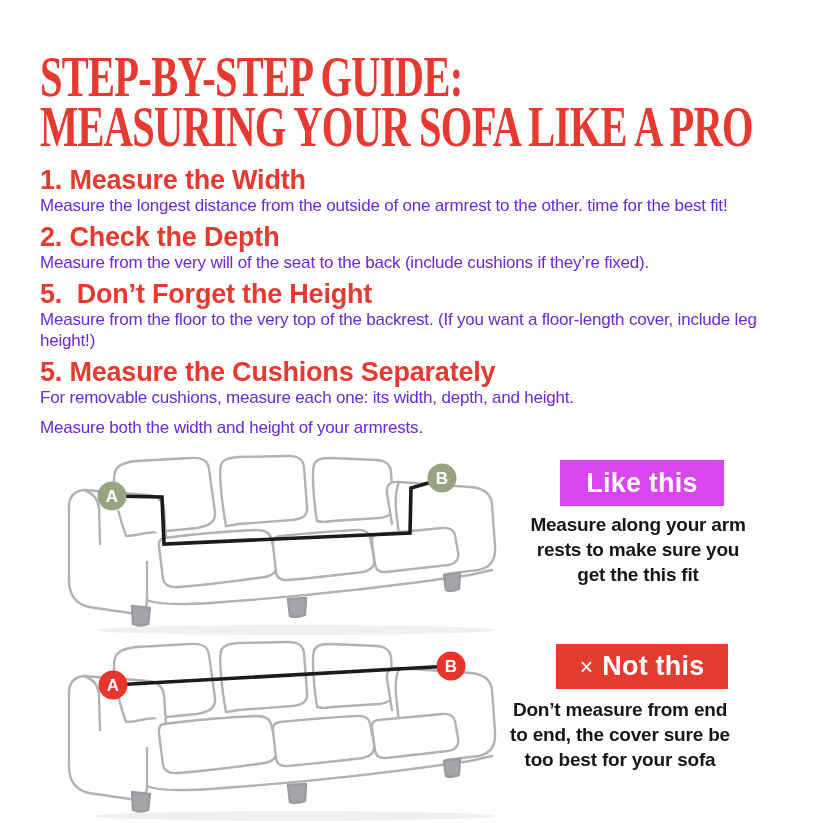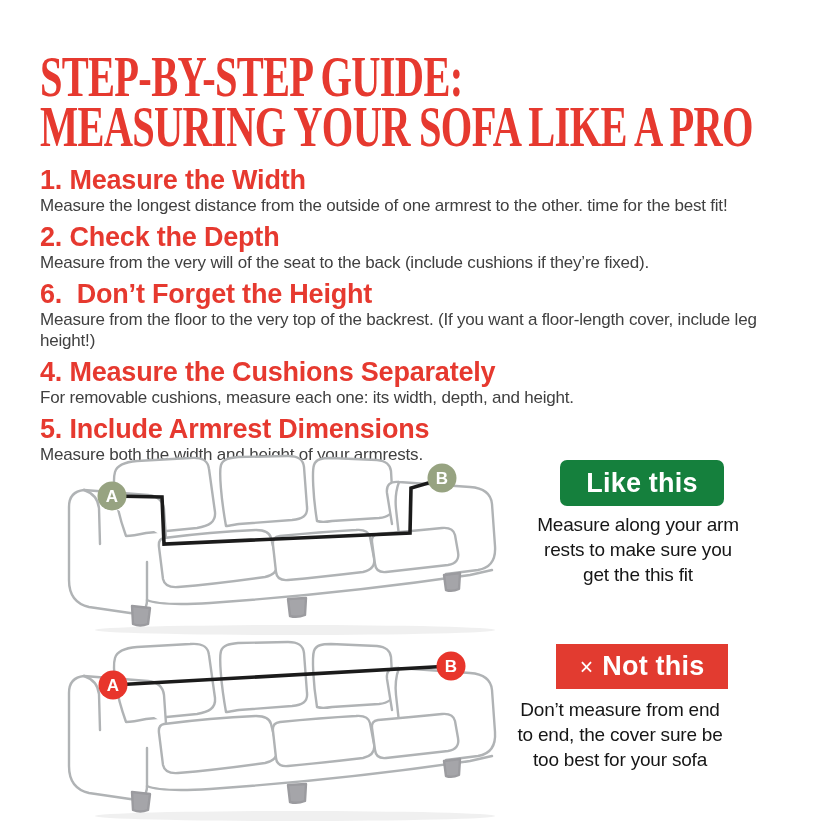--- a/index.html
+++ b/index.html
@@ -14,39 +14,39 @@
     font-size:57px;line-height:50px;white-space:nowrap;
     transform:scaleX(0.71);transform-origin:0 50%;letter-spacing:-1px;
   }
   
   .steps{position:absolute;left:40px;top:148px;width:762px;}
   .step h3{
     margin:0 0 3px 0;font-size:27px;line-height:24px;font-weight:700;
     color:#e6392f;white-space:pre-wrap;letter-spacing:-0.2px;
   }
   .step p{
-    margin:0 0 8px 0;font-size:17px;line-height:21px;color:#404040;letter-spacing:-0.2px;
+    margin:0 0 8px 0;font-size:17px;line-height:21px;color:#6d28d9;letter-spacing:-0.2px;
   }
   .step{margin-bottom:9px;}
   
   .sofa-figure{position:absolute;margin:0;padding:0;}
   .sofa-correct{left:38px;top:426px;width:484px;height:192px;}
   .sofa-incorrect{left:38px;top:612px;width:484px;height:192px;}
   .sofa-figure svg{display:block;width:100%;height:100%;}
   
   .badge{
     position:absolute;display:flex;align-items:center;justify-content:center;
     color:#fff;font-weight:700;font-size:27px;letter-spacing:0.2px;
   }
   .badge-like{left:560px;top:440px;width:164px;height:46px;}
   .badge-not{left:556px;top:624px;width:172px;height:45px;}
   .badge .x-mark{font-weight:400;font-size:23px;margin-right:9px;position:relative;top:1px;}
   .callout-text{
     position:absolute;text-align:center;color:#161616;
-    font-size:19px;line-height:25px;letter-spacing:-0.2px;
+    font-size:19px;line-height:25px;letter-spacing:-0.2px;font-weight:bold;
   }
   .callout-like-text{left:518px;top:492px;width:240px;}
   .callout-not-text{left:494px;top:677px;width:252px;}
 </style>
 </head>
 <body>
 
 <div class="page">
 
   <header class="title-block">
@@ -57,29 +57,28 @@
   <section class="steps">
     <div class="step">
       <h3>1. Measure the Width</h3>
       <p>Measure the longest distance from the outside of one armrest to the other. time for the best fit!</p>
     </div>
     <div class="step">
       <h3>2. Check the Depth</h3>
       <p>Measure from the very will of the seat to the back (include cushions if they’re fixed).</p>
     </div>
     <div class="step">
-      <h3>6.  Don’t Forget the Height</h3>
+      <h3>5.  Don’t Forget the Height</h3>
       <p>Measure from the floor to the very top of the backrest. (If you want a floor-length cover, include leg height!)</p>
     </div>
     <div class="step">
-      <h3>4. Measure the Cushions Separately</h3>
+      <h3>5. Measure the Cushions Separately</h3>
       <p>For removable cushions, measure each one: its width, depth, and height.</p>
     </div>
     <div class="step">
-      <h3>5. Include Armrest Dimensions</h3>
       <p>Measure both the width and height of your armrests.</p>
     </div>
   </section>
 
   <figure class="sofa-figure sofa-correct">
     <svg viewBox="0 0 480 192" xmlns="http://www.w3.org/2000/svg" xmlns:xlink="http://www.w3.org/1999/xlink">
       <defs>
         <g id="sofaBody" fill="none" stroke="#b0b3b5" stroke-width="2.4" stroke-linecap="round" stroke-linejoin="round">
           <ellipse cx="255" cy="184" rx="200" ry="5" fill="#f0f0f0" stroke="none"></ellipse>
 
@@ -118,21 +117,21 @@
     <svg viewBox="0 0 480 192" xmlns="http://www.w3.org/2000/svg" xmlns:xlink="http://www.w3.org/1999/xlink">
       <use href="#sofaBody" xlink:href="#sofaBody"></use>
       <line x1="73" y1="53" x2="411" y2="34" stroke-width="3.6" stroke="#1b1b1b"></line>
       <circle cx="73" cy="53" r="14.5" fill="#e8352b"></circle>
       <text x="73" y="59" text-anchor="middle" font-size="17" font-weight="bold" fill="#ffffff" font-family="Liberation Sans, sans-serif">A</text>
       <circle cx="411" cy="34" r="14.5" fill="#e8352b"></circle>
       <text x="411" y="40" text-anchor="middle" font-size="17" font-weight="bold" fill="#ffffff" font-family="Liberation Sans, sans-serif">B</text>
     </svg>
   </figure>
 
-  <div class="badge badge-like" style="background-color: #15803d; border-radius: 7px;">
+  <div class="badge badge-like" style="background-color: #d946ef;">
     <span>Like this</span>
   </div>
   <div class="callout-text callout-like-text">
     <div>Measure along your arm</div>
     <div>rests to make sure you</div>
     <div>get the this fit</div>
   </div>
 
   <div class="badge badge-not" style="background-color: rgb(226, 59, 48);">
     <span class="x-mark">×</span>

